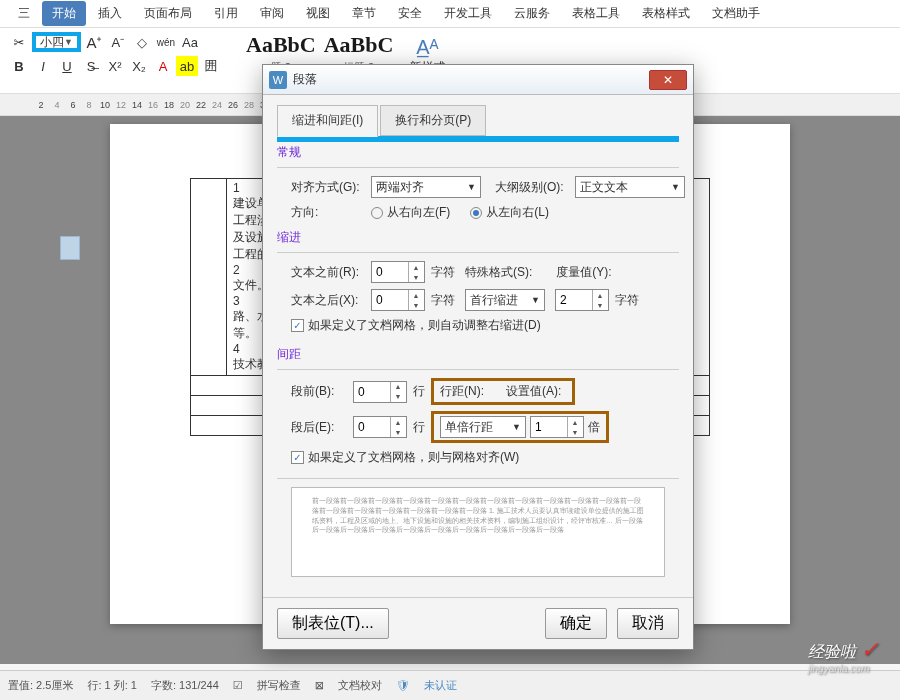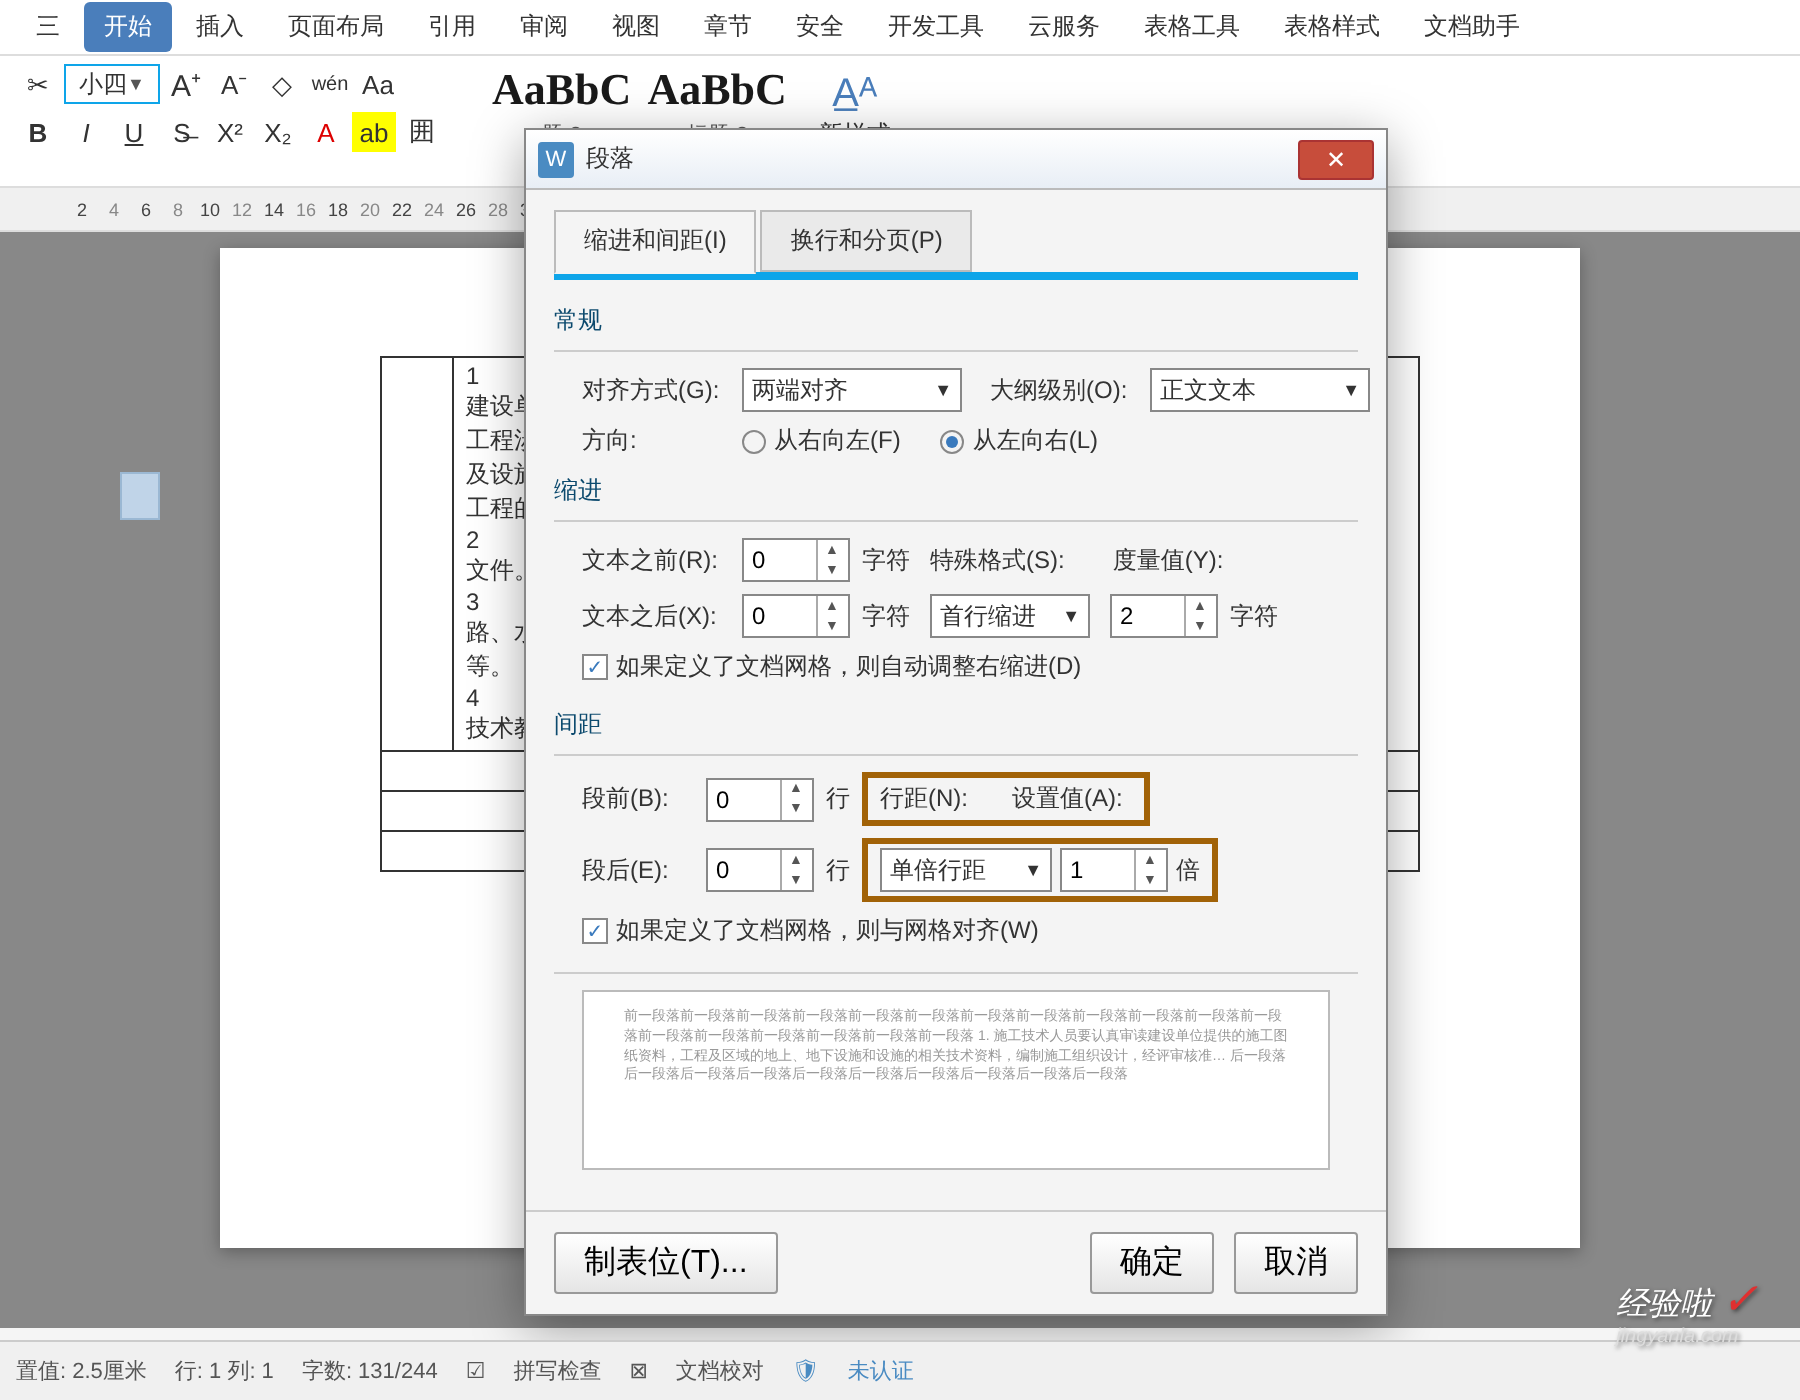--- a/index.html
+++ b/index.html
@@ -3,21 +3,21 @@
 <meta charset="utf-8">
 <style>
 *{box-sizing:border-box;margin:0;padding:0;font-family:"Microsoft YaHei","SimSun",sans-serif}
 body{width:900px;height:700px;overflow:hidden;background:#f5f5f5;font-size:12px;color:#333;position:relative}
 .top-tabs{display:flex;align-items:center;gap:2px;background:#fff;padding:2px 8px;border-bottom:1px solid #ddd;height:28px}
 .tab{padding:4px 10px;cursor:pointer;border-radius:3px}
 .tab.active{background:#4a7ebb;color:#fff}
 .ribbon{background:#fff;border-bottom:1px solid #ddd;display:flex;align-items:flex-start;gap:4px;padding:4px 8px;height:66px;position:relative}
 .font-group{display:flex;flex-direction:column;gap:4px}
 .font-row{display:flex;align-items:center;gap:2px}
-.font-sel{border:1px solid #0ea5e9;padding:1px 4px;min-width:48px;height:20px;display:flex;align-items:center;justify-content:center}
+.font-sel{border:4px solid #0ea5e9;padding:1px 4px;min-width:48px;height:20px;display:flex;align-items:center;justify-content:center}
 .font-sel .arr{font-size:9px;color:#555}
 .rbtn{width:22px;height:20px;display:flex;align-items:center;justify-content:center;font-size:13px;color:#333;cursor:pointer}
 .rbtn.sub{font-size:10px}
 .style-gallery{display:flex;gap:8px;margin-left:20px;align-items:flex-start}
 .style-box{text-align:center;min-width:50px}
 .style-sample{font-family:"Times New Roman",serif;font-weight:bold;font-size:22px;color:#1a1a1a}
 .style-name{font-size:11px;color:#555;margin-top:2px}
 .newstyle{text-align:center;padding:4px 8px}
 .newstyle .icon{font-size:20px;color:#4a7ebb}
 .ruler{height:22px;background:#f0f0f0;border-bottom:1px solid #ddd;display:flex;align-items:center;font-size:9px;color:#666;gap:2px;padding-left:34px}
@@ -30,24 +30,24 @@
 .doc-table{border-collapse:collapse;width:100%;margin-top:4px}
 .doc-table td{border:1px solid #333;padding:2px 6px;font-size:12px}
 .statusbar{position:absolute;bottom:0;left:0;right:0;height:30px;background:#f0f0f0;border-top:1px solid #ccc;display:flex;align-items:center;gap:14px;padding:0 8px;font-size:11px;color:#555}
 
 .dialog{position:absolute;left:262px;top:64px;width:432px;background:#f4f4f4;border:1px solid #888;box-shadow:0 6px 24px rgba(0,0,0,.35)}
 .dlg-title{background:linear-gradient(#fff,#e8eef5);height:30px;display:flex;align-items:center;padding:0 6px;border-bottom:1px solid #bbb}
 .dlg-title .ico{width:18px;height:18px;background:#4a8bc2;color:#fff;display:flex;align-items:center;justify-content:center;font-size:11px;border-radius:2px;margin-right:6px}
 .dlg-title .ttl{font-size:12px;color:#333}
 .dlg-close{margin-left:auto;width:38px;height:20px;background:#c74d3b;color:#fff;display:flex;align-items:center;justify-content:center;border:1px solid #a33;border-radius:2px;cursor:pointer}
 .dlg-body{padding:10px 14px;background:#f4f4f4}
-.dlg-tabs{display:flex;border-bottom:4px solid #0ea5e9;margin-bottom:12px}
+.dlg-tabs{display:flex;border-bottom:6px solid #0ea5e9;margin-bottom:2px}
 .dlg-tab{padding:6px 14px;background:#eaeaea;border:1px solid #bbb;margin-right:2px;cursor:pointer;font-size:12px}
 .dlg-tab.active{background:#f4f4f4;border-bottom:1px solid #f4f4f4;margin-bottom:-1px}
-.fieldset-label{font-size:12px;color:#0c4a6e;margin-bottom:6px}
+.fieldset-label{font-size:12px;color:#6d28d9;margin-bottom:6px}
 .field-row{display:flex;align-items:center;gap:6px;margin:6px 0 6px 14px;font-size:12px}
 .field-row label{min-width:74px}
 .combo{border:1px solid #888;background:#fff;height:22px;display:flex;align-items:center;justify-content:space-between;padding:0 4px;min-width:90px}
 .combo .arr{font-size:9px;color:#333}
 .spin{border:1px solid #888;background:#fff;height:22px;display:flex;align-items:center;min-width:54px}
 .spin input{border:0;width:36px;padding:0 4px;font-size:12px;outline:none}
 .spin .spbtns{display:flex;flex-direction:column;border-left:1px solid #aaa}
 .spin .spbtns div{width:14px;height:10px;font-size:7px;display:flex;align-items:center;justify-content:center;color:#555;cursor:pointer}
 .radio{display:flex;align-items:center;gap:4px}
 .radio .dot{width:12px;height:12px;border:1px solid #888;border-radius:50%;display:flex;align-items:center;justify-content:center}

